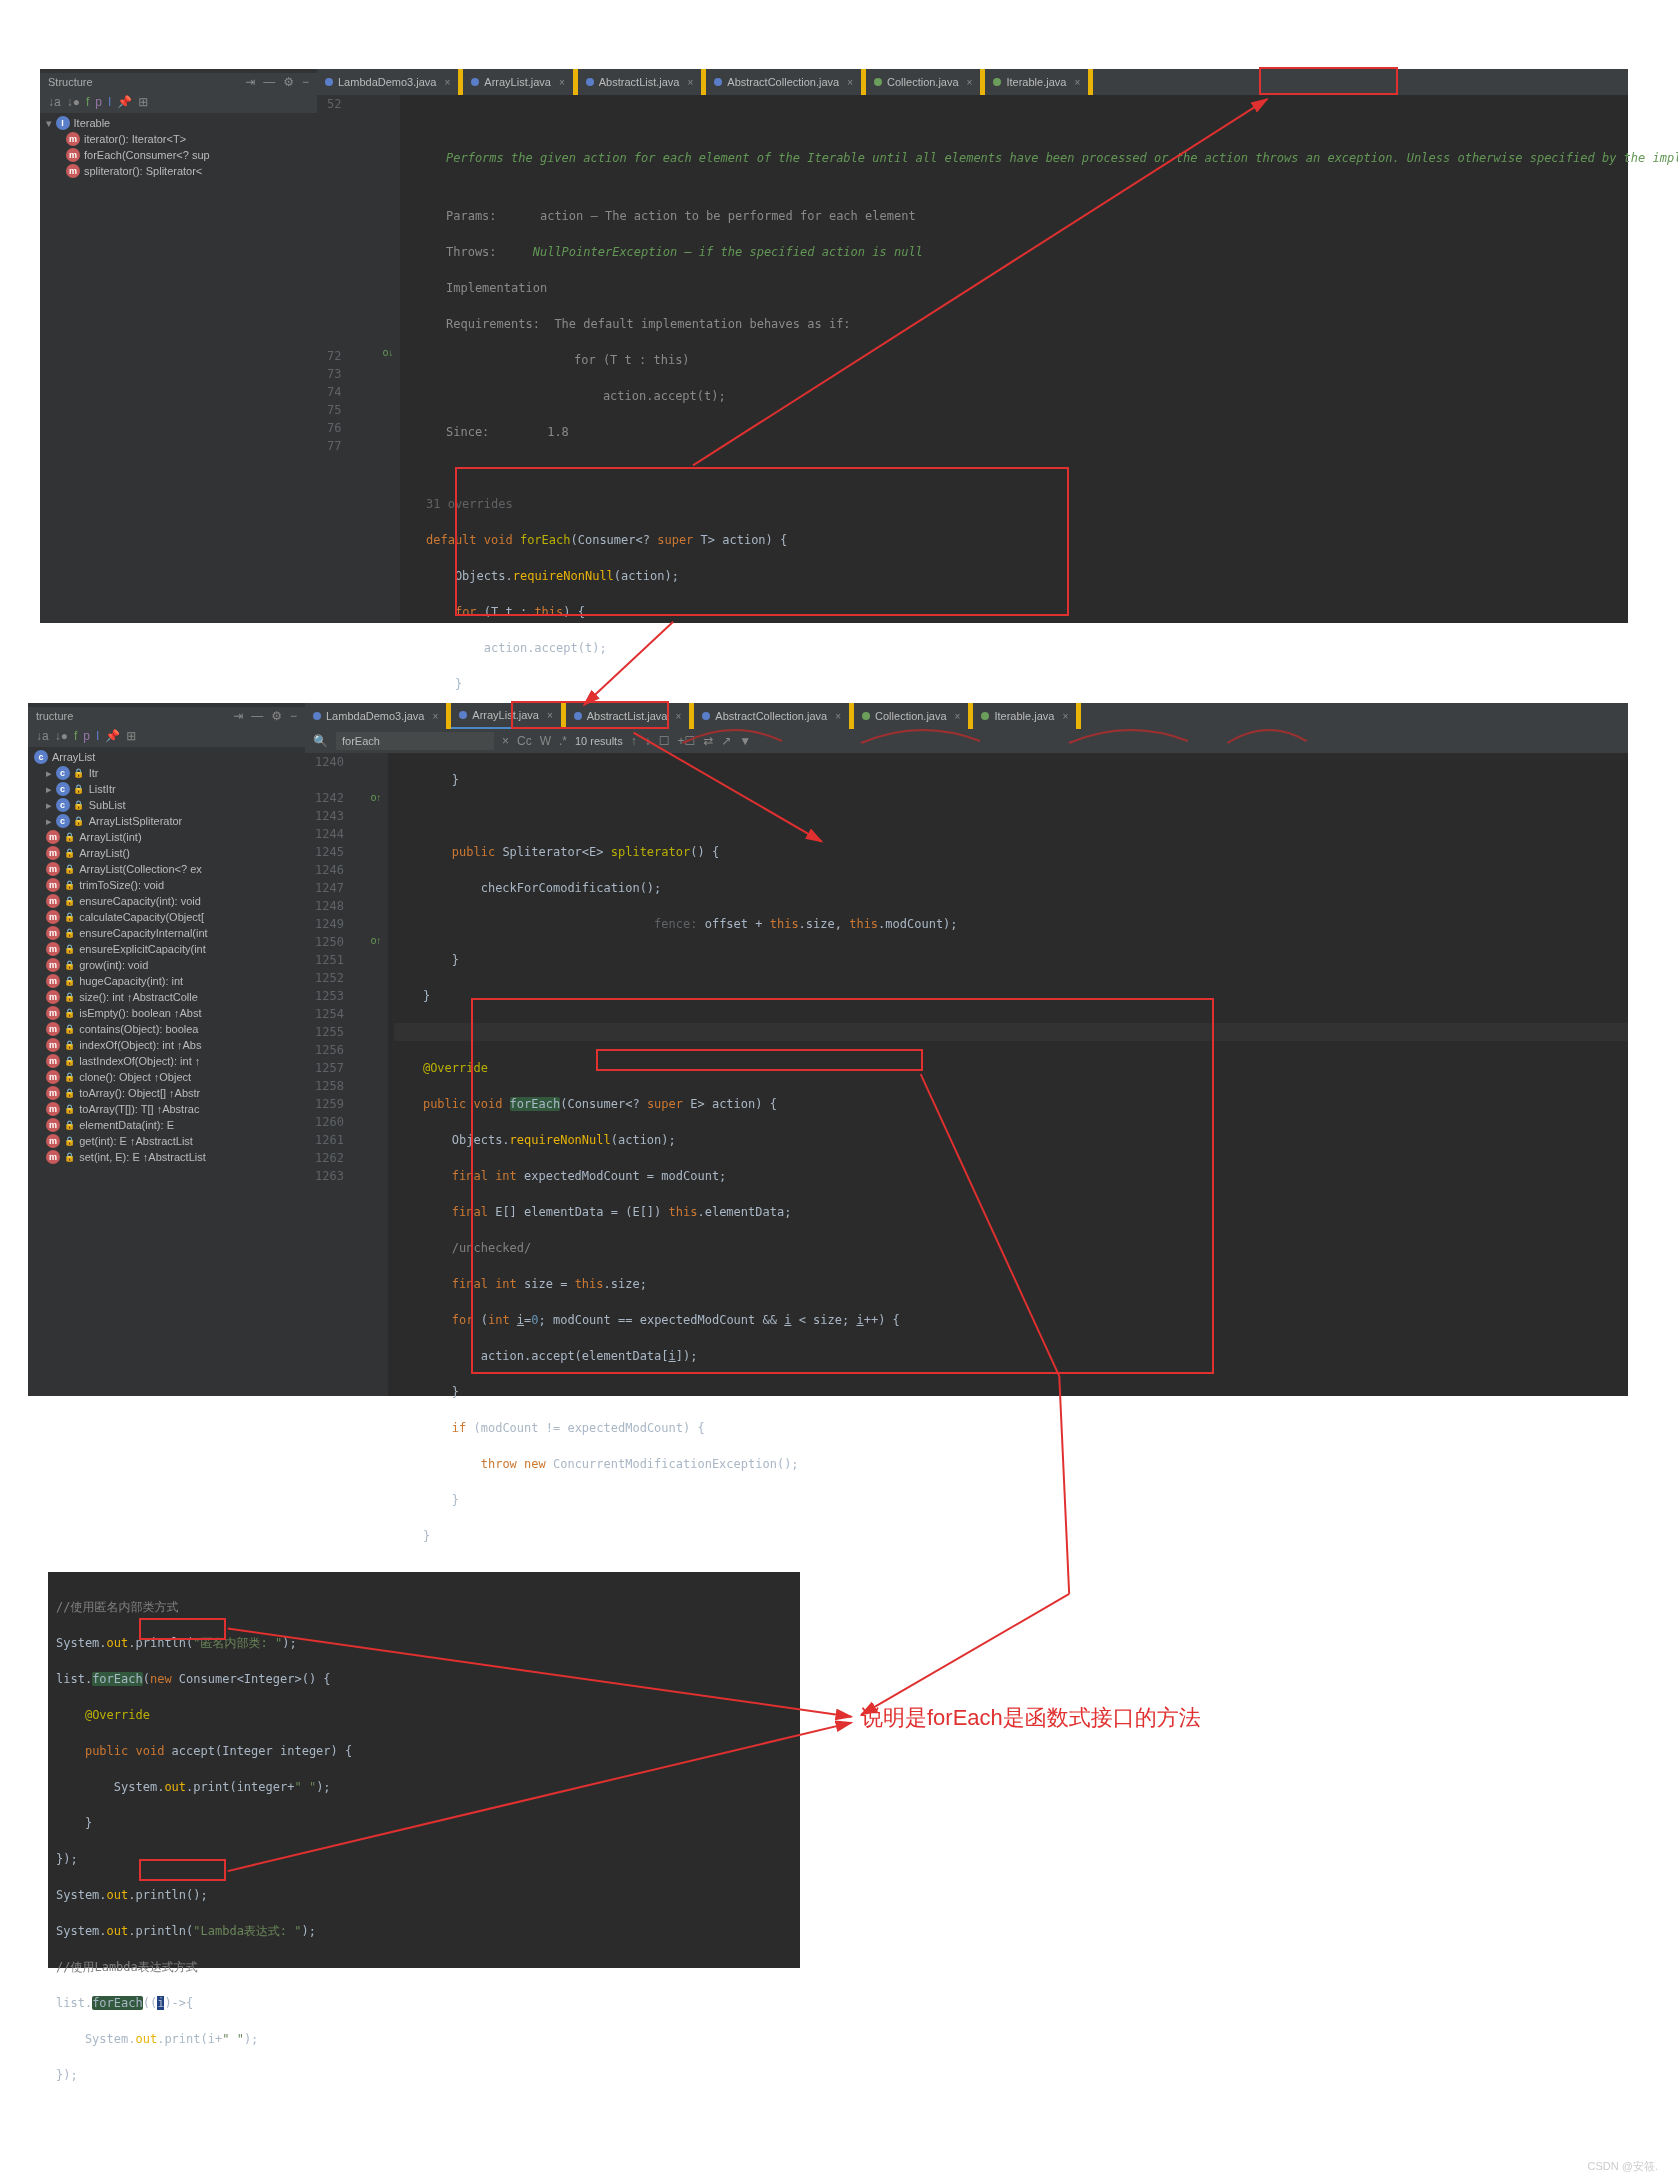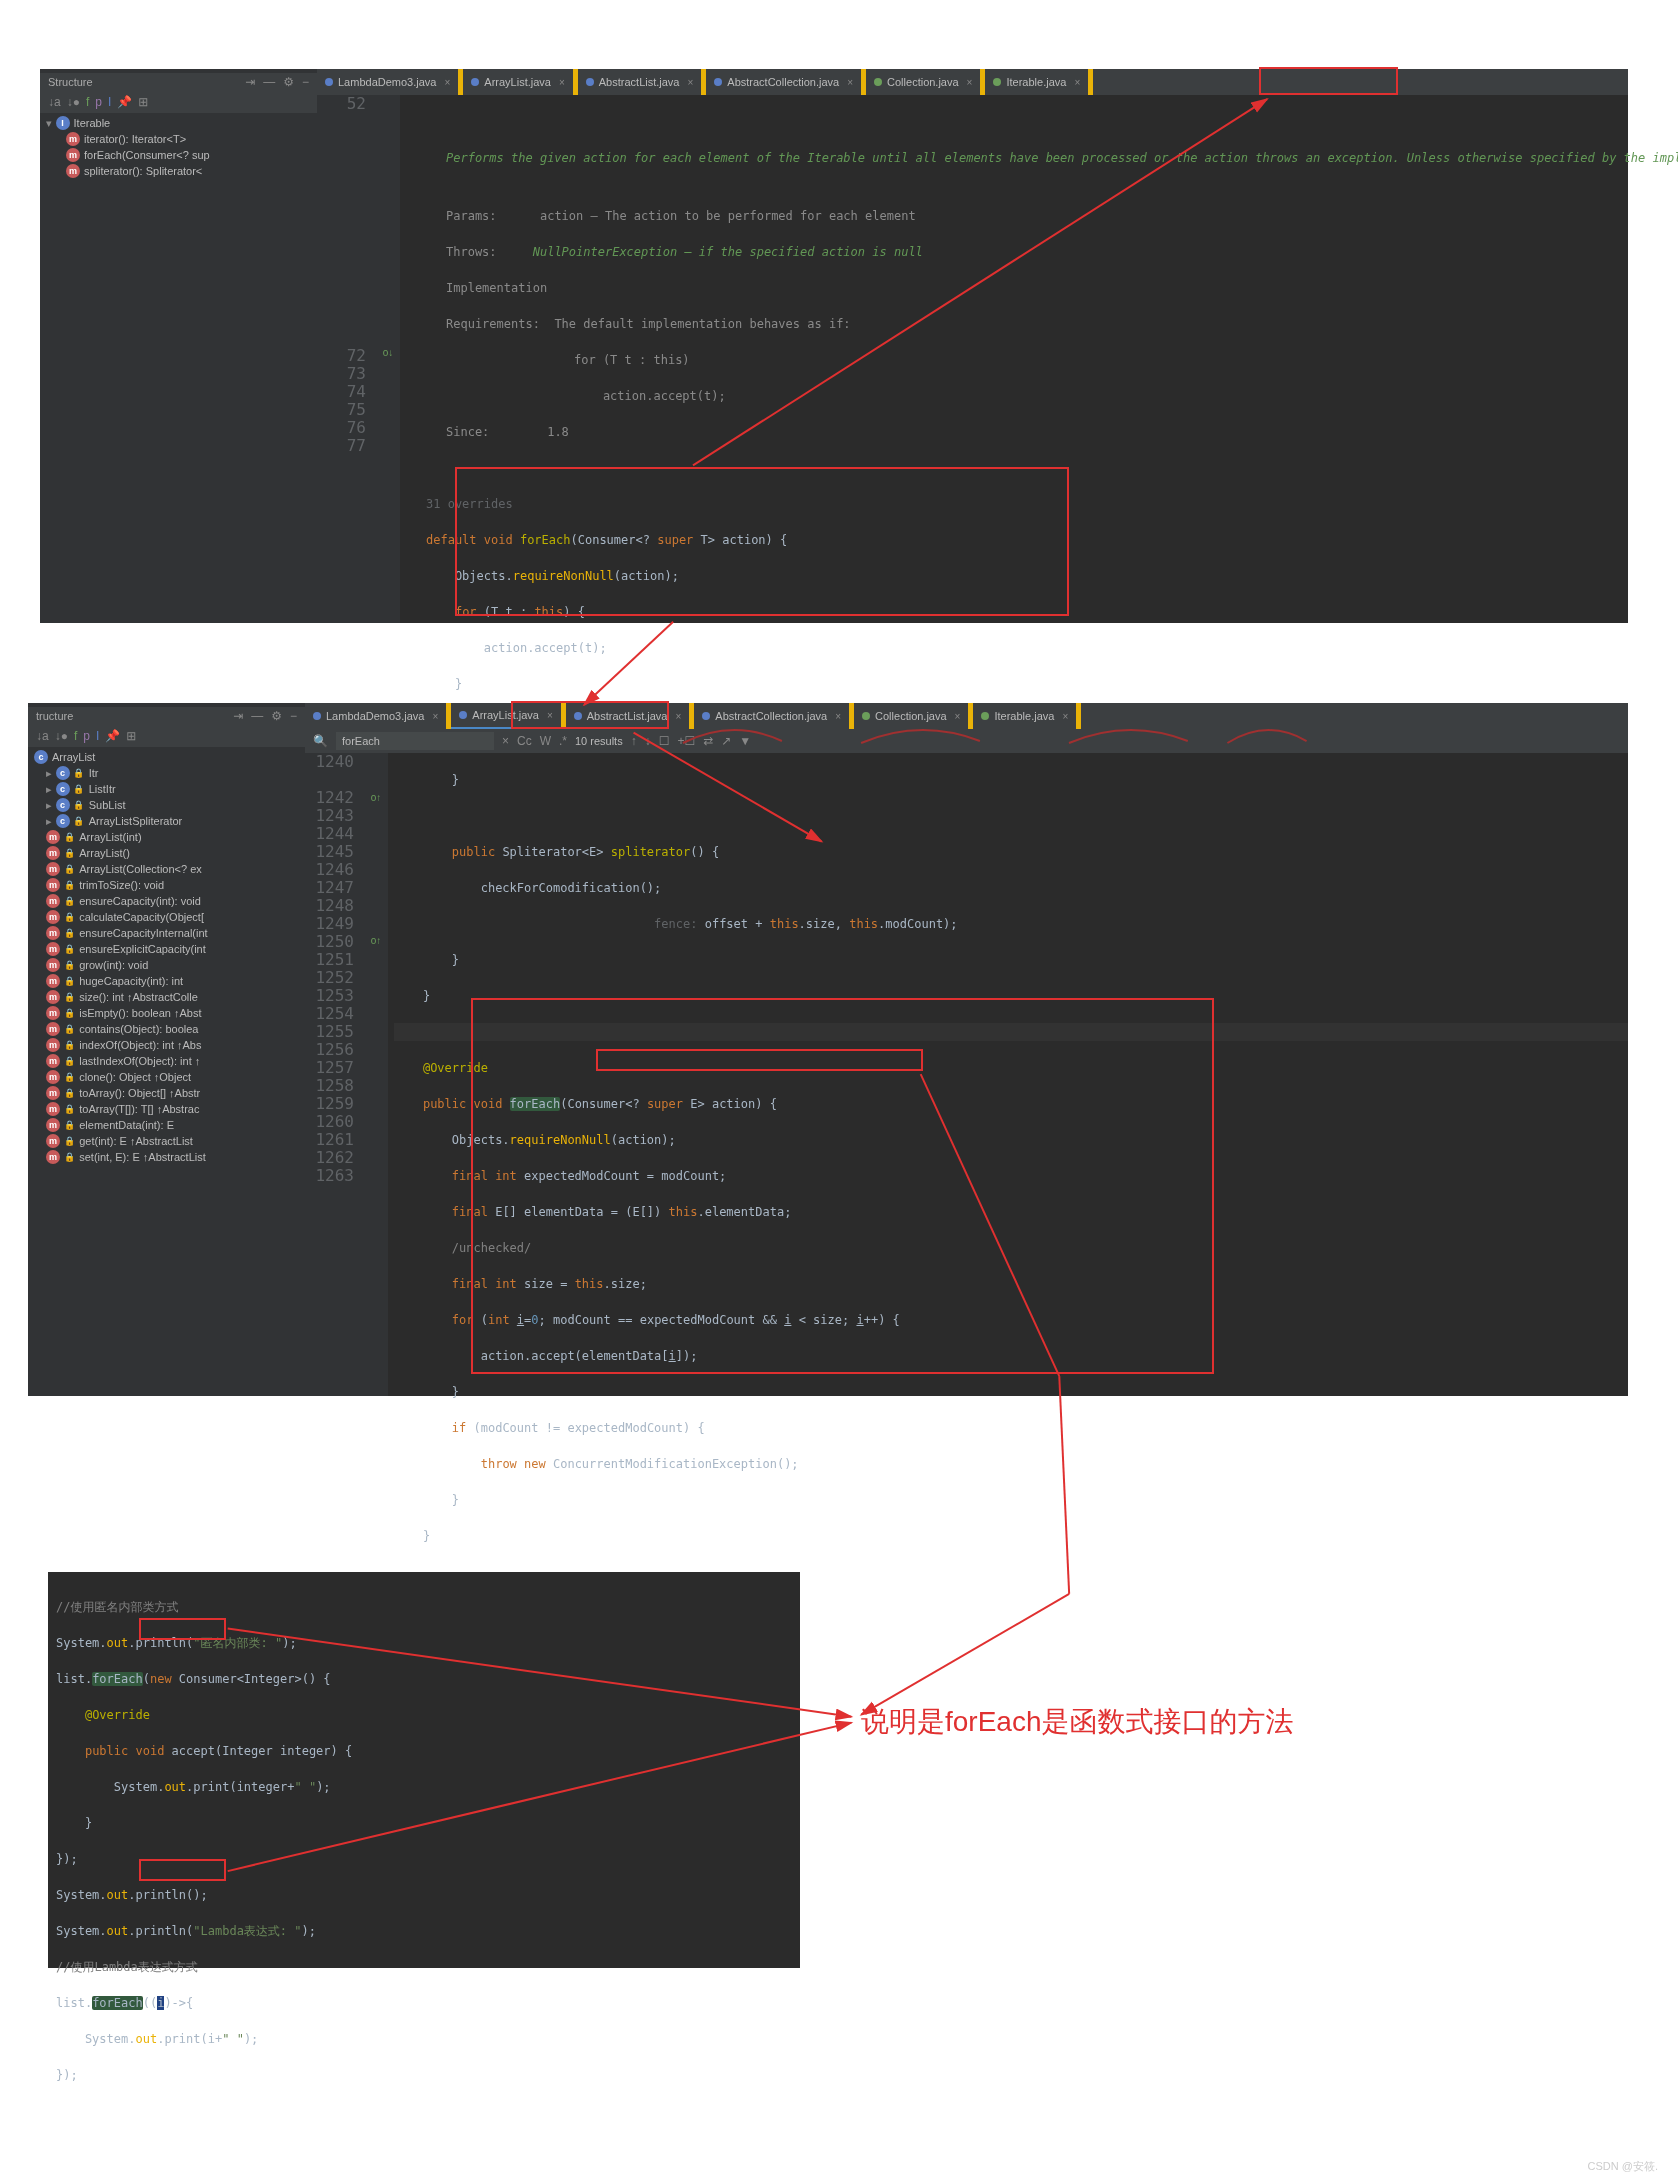--- a/index.html
+++ b/index.html
@@ -21,34 +21,34 @@
   .sidebar{background:#313335;padding:4px 0;font-size:11px;color:#bbb;}
   .side-head{display:flex;align-items:center;justify-content:space-between;padding:2px 8px;color:#aaa;background:#3c3f41;}
   .side-tools{display:flex;gap:6px;align-items:center;padding:4px 8px;background:#3c3f41;}
   .tool-ico{color:#888;font-size:12px;cursor:pointer;}
   .tree{padding:2px 0;}
   .tree-row{display:flex;align-items:center;gap:4px;padding:1px 6px;white-space:nowrap;overflow:hidden;}
   .ico-i{background:#5a7ec7;color:#fff;border-radius:50%;width:14px;height:14px;display:inline-flex;align-items:center;justify-content:center;font-size:9px;font-weight:bold;}
   .ico-m{background:#c75a5a;color:#fff;border-radius:50%;width:14px;height:14px;display:inline-flex;align-items:center;justify-content:center;font-size:9px;font-weight:bold;}
   .ico-c{background:#5a7ec7;color:#fff;border-radius:50%;width:14px;height:14px;display:inline-flex;align-items:center;justify-content:center;font-size:9px;font-weight:bold;}
   .lock{color:#c79b5a;font-size:9px;}
-  .gutter{background:#313335;color:#606366;text-align:right;padding:0 10px;font-family:Consolas,monospace;font-size:16px;line-height:18px;}
+  .gutter{background:#313335;color:#606366;text-align:left;padding:0 10px;font-family:Consolas,monospace;font-size:12px;line-height:18px;}
   .code{font-family:Consolas,monospace;font-size:12px;line-height:18px;white-space:pre;color:#a9b7c6;padding-left:6px;}
   .kw{color:#cc7832;} .str{color:#6a8759;} .cmt{color:#808080;} .dim{color:#606366;}
   .ann{color:#bbb000;} .it{color:#eab308;}
   .doc{color:#629755;font-style:italic;}
   .doclabel{color:#8a8a8a;}
   .doctxt{color:#8a8a8a;}
   .redbox{border:2px solid #e03030;position:absolute;pointer-events:none;}
   .arrow-svg{position:absolute;pointer-events:none;}
   .searchbar{display:flex;align-items:center;background:#3c3f41;height:24px;padding:0 8px;gap:8px;font-size:11px;color:#bbb;}
   .searchbar input{background:#45494a;border:none;color:#bbb;height:18px;padding:0 6px;font-size:11px;width:158px;}
   .hl{background:#32593d;border-radius:2px;}
   .sel{background:#214283;}
-  .annotation-text{position:absolute;color:#e03030;font-size:28px;font-family:"Microsoft YaHei",sans-serif;text-align:center;}
+  .annotation-text{position:absolute;color:#e03030;font-size:22px;font-family:"Microsoft YaHei",sans-serif;text-align:center;}
   .watermark{position:absolute;right:20px;bottom:10px;color:#ccc;font-size:11px;}
   .curve{stroke:#a03030;stroke-width:2;fill:none;}
 </style>
 </head>
 <body>
 
 <div class="panel" style="left:40px;top:69px;width:1588px;height:554px;">
 
   <div style="position:absolute;left:0;top:0;width:277px;height:100%;" class="sidebar">
     <div class="side-head">

